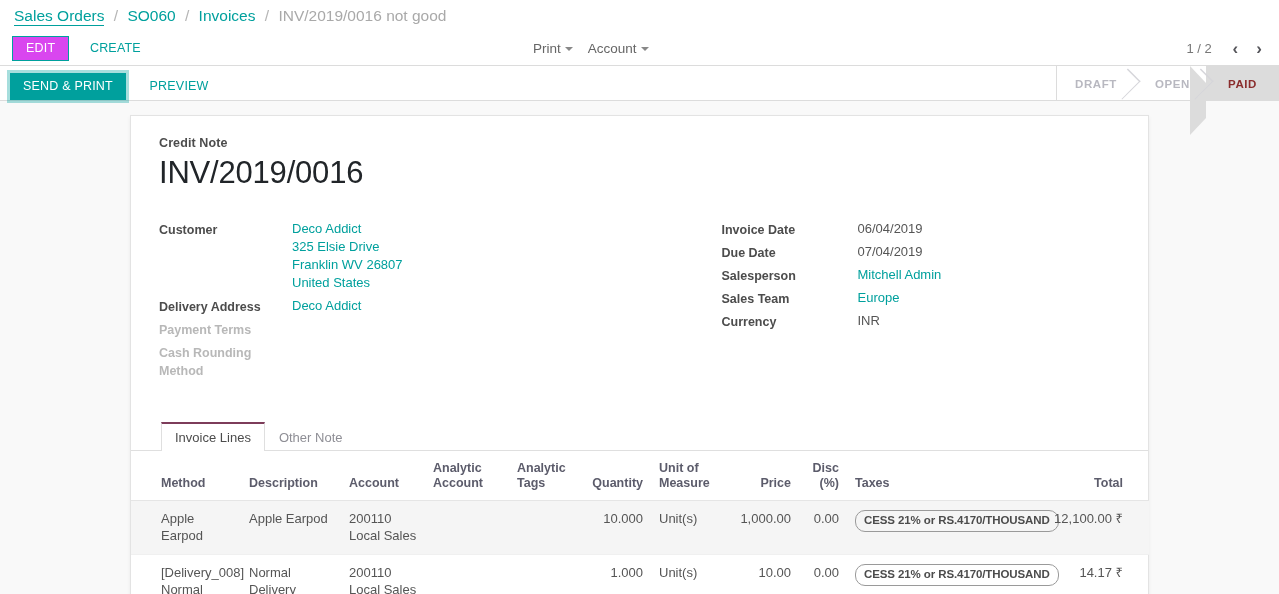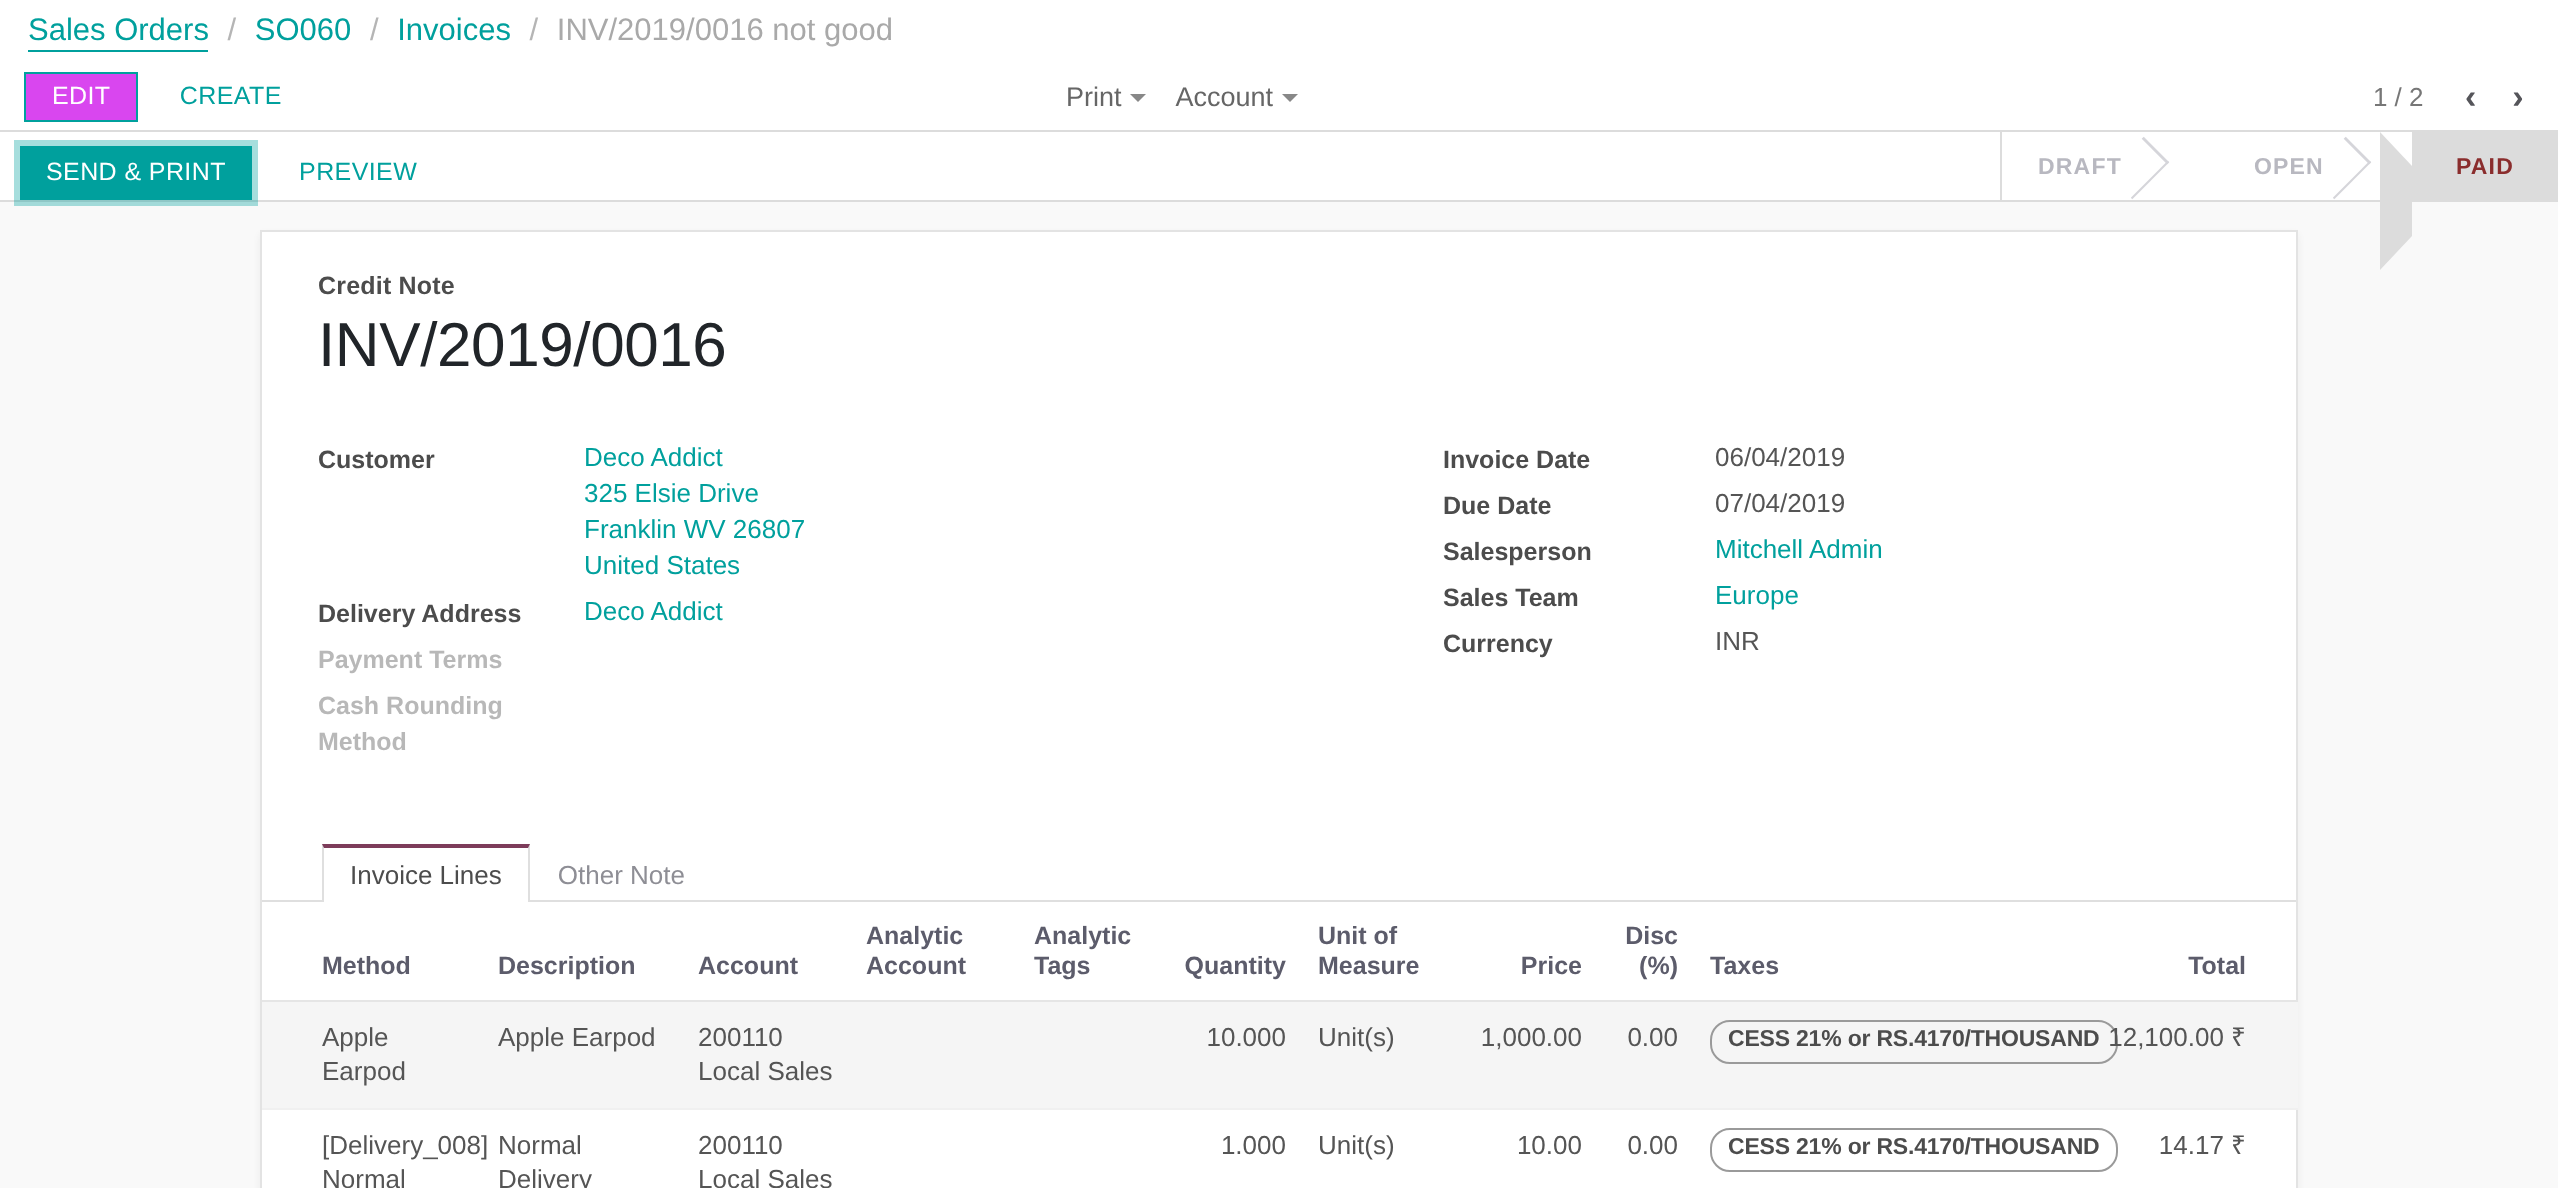--- a/index.html
+++ b/index.html
@@ -140,21 +140,20 @@
     vertical-align: top;
     margin-top: 4px;
   }
   .statusbar {
     position: absolute;
     right: 0; top: 0;
     height: 35px;
     display: flex;
     align-items: stretch;
     border-left: 1px solid #dcdcdc;
-    gap: 28px;
   }
   .st-item {
     position: relative;
     display: flex;
     align-items: center;
     padding: 0 16px 0 22px;
     font-size: 11.5px;
     font-weight: bold;
     letter-spacing: .6px;
     color: #b8b8c0;

